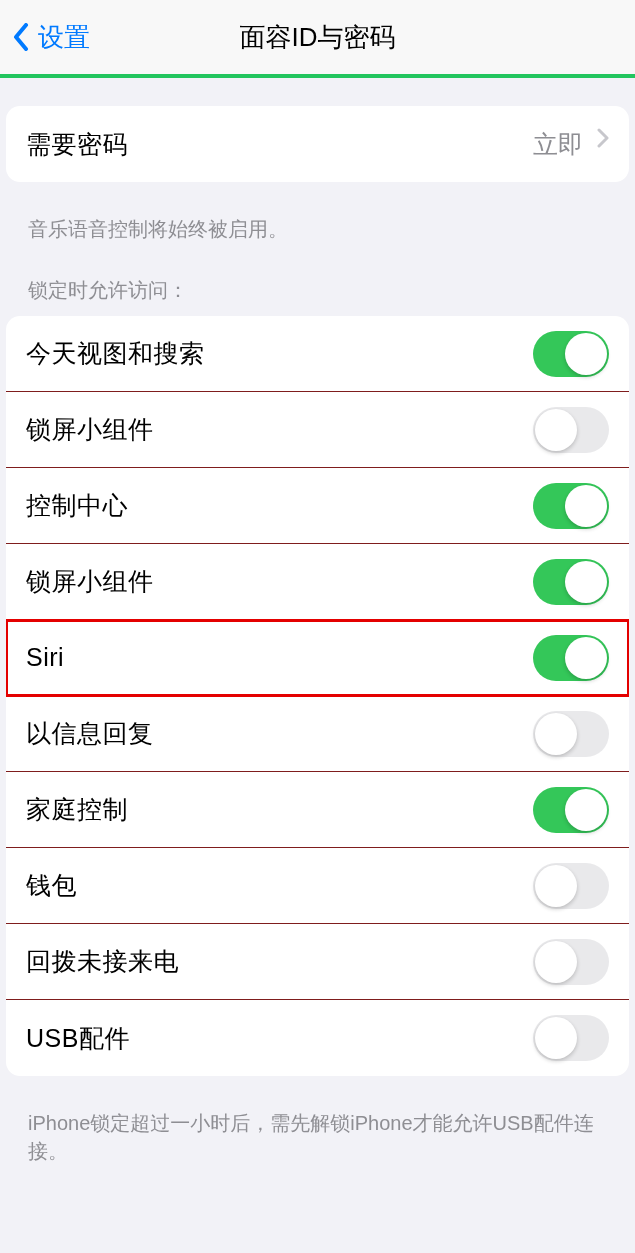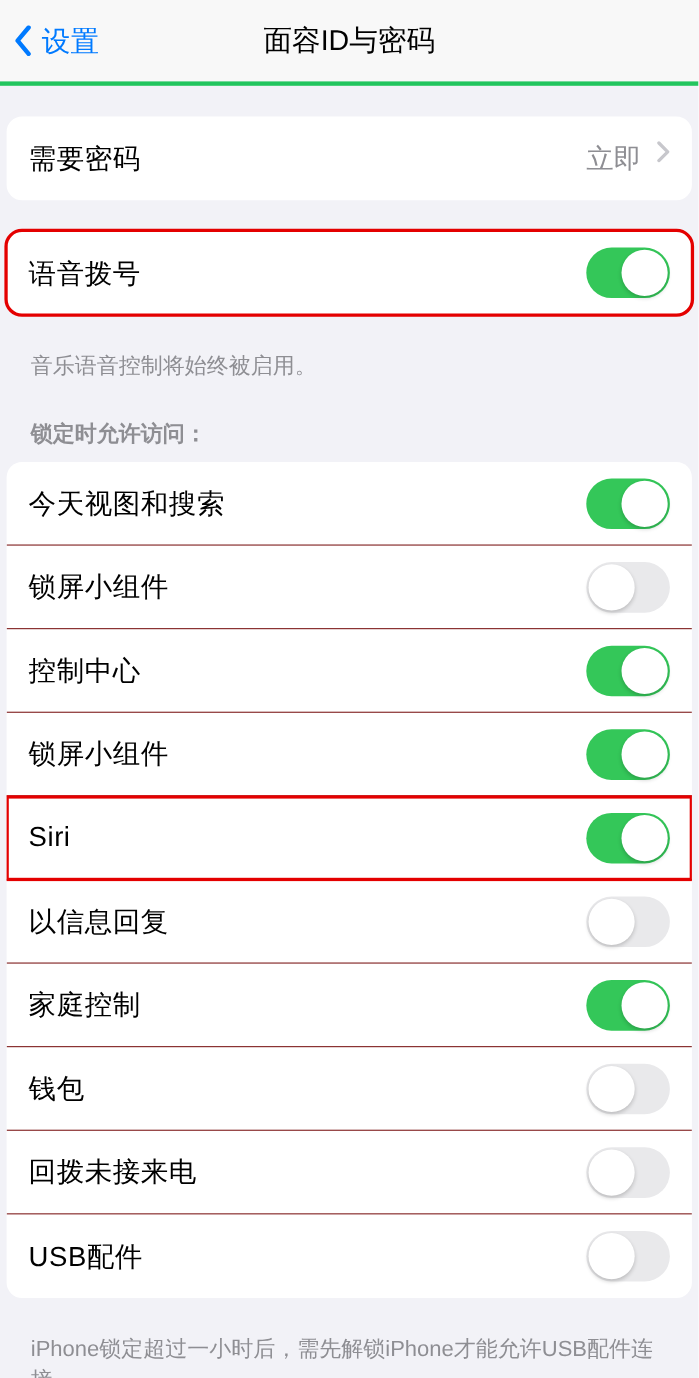--- a/index.html
+++ b/index.html
@@ -109,21 +109,20 @@
       font-size: 20px;
       color: #8e8e93;
       padding: 12px 22px 0 22px;
       line-height: 1.4;
       margin-top: 21px;
     }
     .section-header {
       font-size: 20px;
       color: #8e8e93;
       padding: 34px 22px 6px 22px;
-      font-weight: bold;
     }
     .group.list { margin-top: 6px; }
     .row.highlighted {
       outline: 3px solid #e40000;
       outline-offset: -2px;
       z-index: 1;
     }
   </style>
 </head>
 <body>
@@ -149,28 +148,20 @@
         <span class="row-value">立即</span>
         <span class="chevron-right">
           <svg viewBox="0 0 12 20" fill="none">
               <path d="M2 2 L10 10 L2 18" stroke="#c7c7cc" stroke-width="3" stroke-linecap="round" stroke-linejoin="round"></path>
             </svg>
         </span>
       </span>
     </div>
   </div>
 
-  <div class="group highlight">
-    <div class="row">
-      <span class="row-label">语音拨号</span>
-      <div id="toggle-voice" class="toggle on">
-          <div class="knob"></div>
-        </div>
-    </div>
-  </div>
   <div class="footer-text">音乐语音控制将始终被启用。</div>
 
   <div class="section-header">锁定时允许访问：</div>
   <div class="group list" id="lock-list">
       <div class="row">
         <span class="row-label">今天视图和搜索</span>
         <div class="toggle on">
           <div class="knob"></div>
         </div>
       </div>

